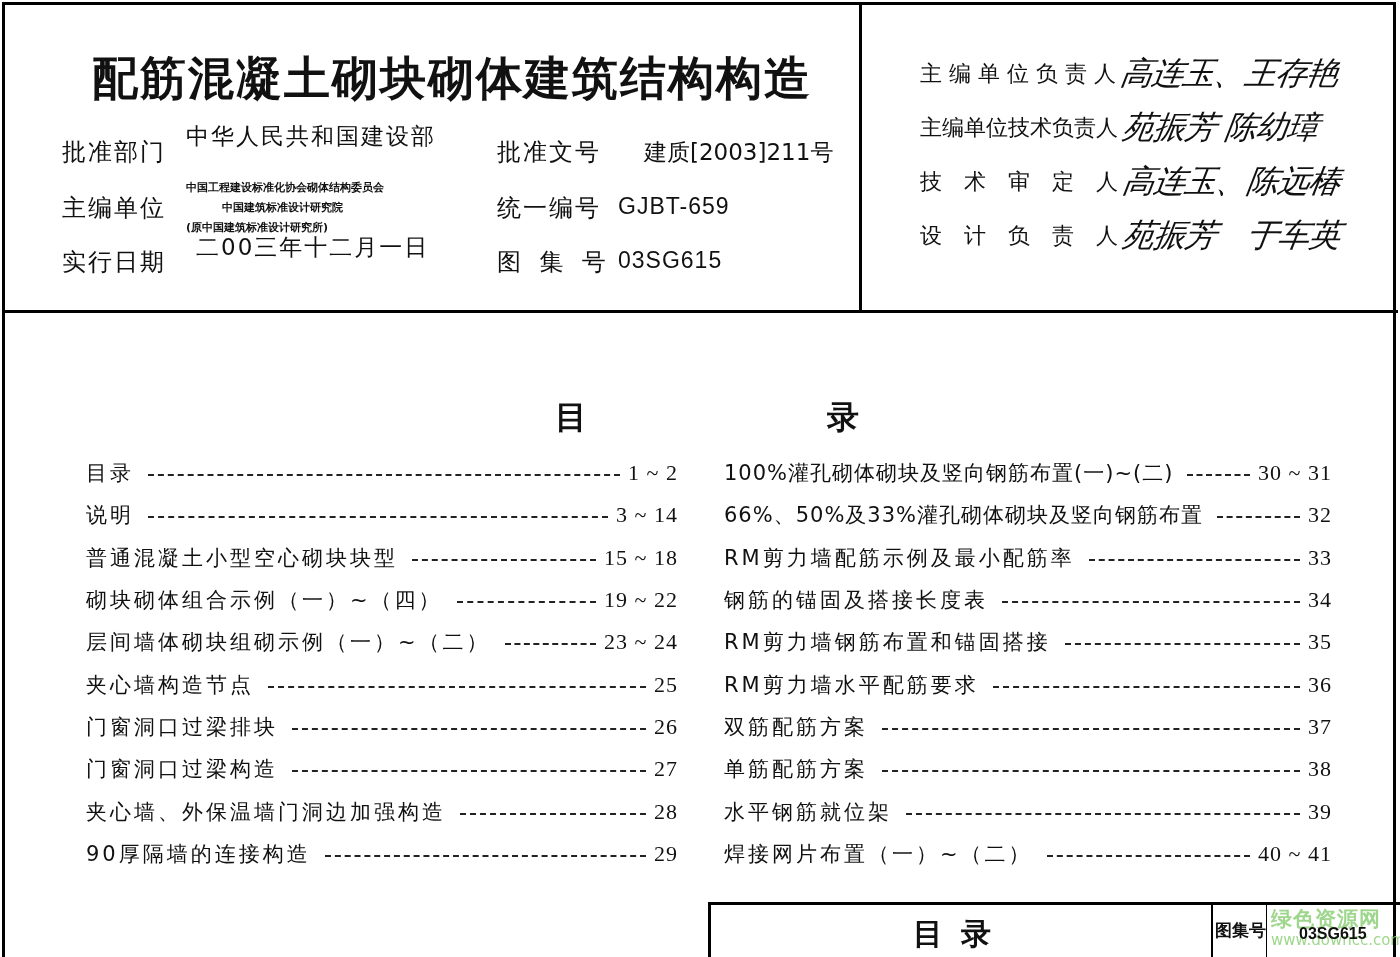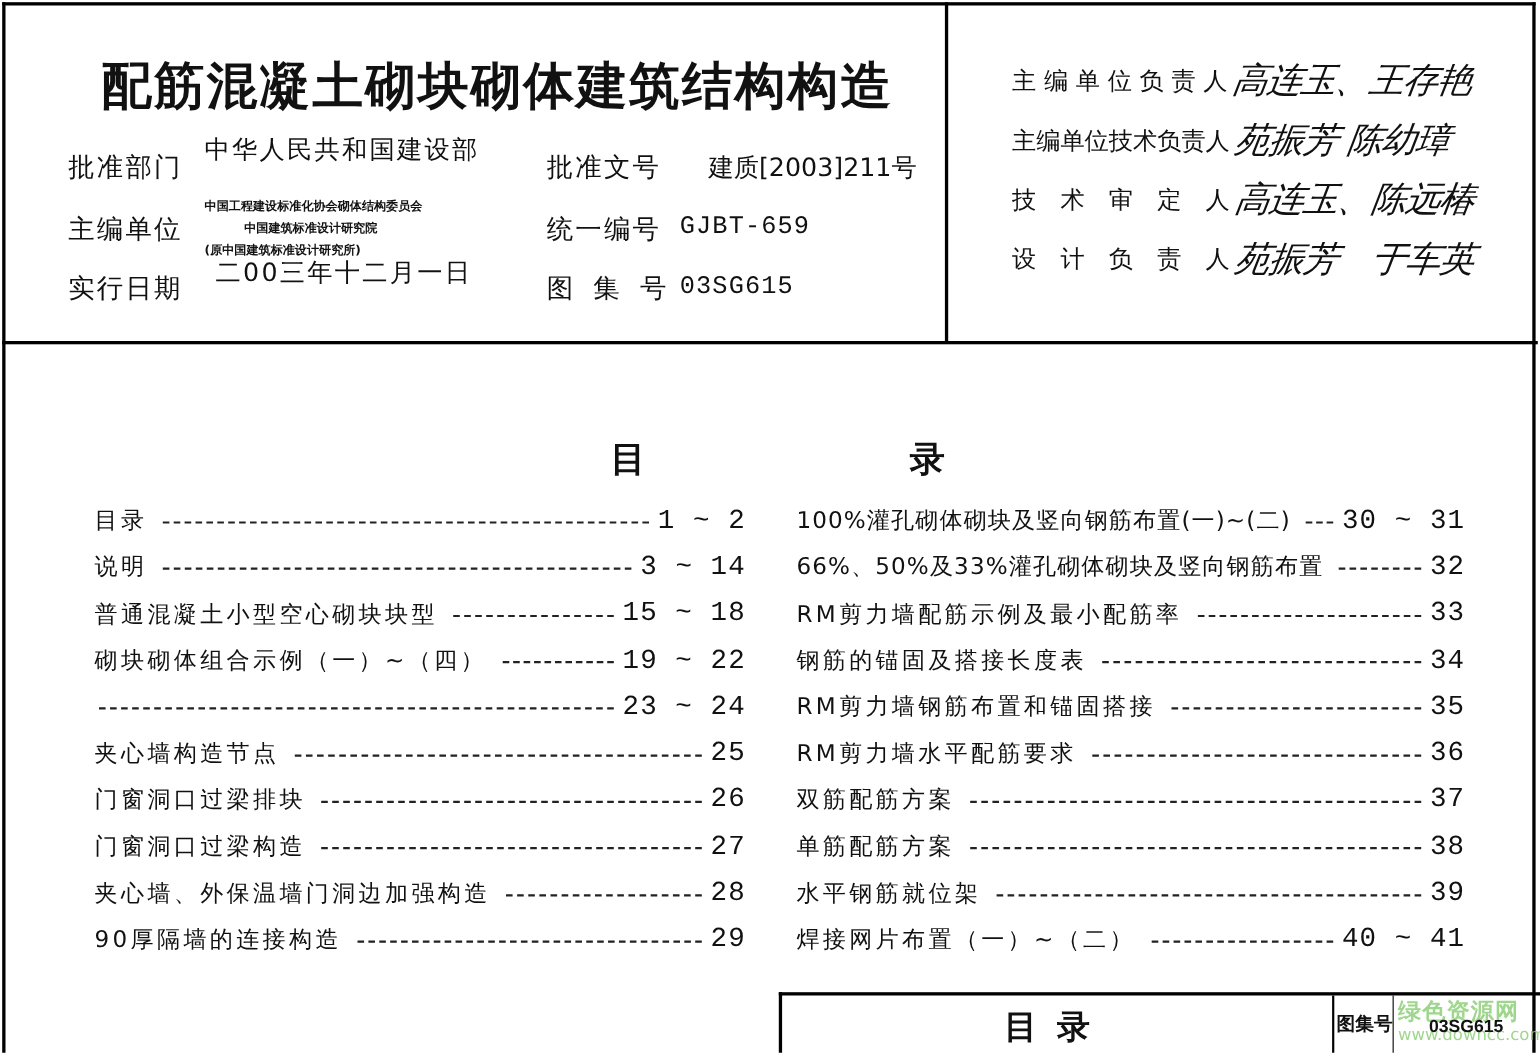--- a/index.html
+++ b/index.html
@@ -8,34 +8,34 @@
   .frame { position:absolute; left:2px; top:2px; width:1394px; height:960px;
            border-left:3px solid #000; border-top:3px solid #000; border-right:3px solid #000; box-sizing:border-box; }
   .hdr-divider-h { position:absolute; left:2px; top:310px; width:1396px; height:3px; background:#000; }
   .hdr-divider-v { position:absolute; left:859px; top:2px; width:3px; height:310px; background:#000; }
 
   .main-title { position:absolute; left:92px; top:48px; font-family:"DejaVu Sans","Liberation Sans",sans-serif;
                 font-size:46px; font-weight:bold; letter-spacing:2px; white-space:nowrap; }
   .meta-label { position:absolute; font-family:Liberation Mono, monospace; font-size:24px; letter-spacing:2px; white-space:nowrap; }
   .meta-value { position:absolute; font-family:"DejaVu Sans","Liberation Sans",sans-serif; font-size:23px; white-space:nowrap; }
   .meta-small { position:absolute; font-family:"DejaVu Sans","Liberation Sans",sans-serif; font-size:11px; font-weight:bold; line-height:19px; white-space:nowrap; }
-  .mono { font-family:Liberation Mono, monospace; letter-spacing:1px; }
+  .mono { font-family:Liberation Sans, sans-serif; letter-spacing:1px; }
 
   .sig-row { position:absolute; left:920px; height:44px; white-space:nowrap; }
   .sig-role { display:inline-block; font-family:"DejaVu Sans","Liberation Sans",sans-serif; font-size:22px; vertical-align:middle; }
   .sig-name { display:inline-block; font-family:"DejaVu Serif","Liberation Serif",serif; font-style:italic; font-size:32px;
               vertical-align:middle; transform:skewX(-8deg); letter-spacing:-1px; }
 
   .toc-heading { position:absolute; top:396px; font-family:"DejaVu Sans","Liberation Sans",sans-serif; font-size:32px; font-weight:bold; }
 
   .toc-col { position:absolute; top:452px; }
   .toc-row { position:relative; height:42.3px; display:flex; align-items:center; font-family:"DejaVu Sans","Liberation Sans",sans-serif; font-size:21px; }
   .toc-title { white-space:nowrap; letter-spacing:3px; padding-right:10px; background:#fff; }
   .toc-leader { flex:1; height:0; border-bottom:2px dashed #222; margin:0 8px 0 4px; transform:translateY(2px); }
-  .toc-page { white-space:nowrap; font-family:Liberation Mono, monospace; font-size:25px; letter-spacing:1px; }
+  .toc-page { white-space:nowrap; font-family:Liberation Serif, serif; font-size:22px; letter-spacing:1px; }
 
   .titleblock { position:absolute; left:708px; top:902px; width:692px; height:60px; border-top:3px solid #000; border-left:3px solid #000; box-sizing:border-box; }
   .tb-title { position:absolute; left:0; top:0; width:500px; height:58px; display:flex; align-items:center; justify-content:center;
               font-family:"DejaVu Sans","Liberation Sans",sans-serif; font-size:30px; font-weight:bold; letter-spacing:18px; }
   .tb-sep1 { position:absolute; left:500px; top:0; width:2px; height:58px; background:#000; }
   .tb-label { position:absolute; left:504px; top:14px; font-family:"DejaVu Sans","Liberation Sans",sans-serif; font-size:17px; font-weight:bold; }
   .tb-sep2 { position:absolute; left:555px; top:0; width:1px; height:58px; background:#000; }
   .tb-value { position:absolute; left:588px; top:20px; font-family:"Liberation Sans","DejaVu Sans",sans-serif; font-size:16px; font-weight:bold; }
   .watermark { position:absolute; left:560px; top:0px; font-family:"DejaVu Sans","Liberation Sans",sans-serif; color:#8fd07a; opacity:0.85; }
   .wm-cn { font-size:21px; font-weight:bold; letter-spacing:1px; display:block; }
@@ -102,20 +102,21 @@
       <span class="toc-title">普通混凝土小型空心砌块块型</span>
       <span class="toc-leader"></span>
       <span class="toc-page">15 ~ 18</span>
     </div>
   <div class="toc-row">
       <span class="toc-title">砌块砌体组合示例（一）~（四）</span>
       <span class="toc-leader"></span>
       <span class="toc-page">19 ~ 22</span>
     </div>
   <div class="toc-row">
+      <span class="toc-title">层间墙体砌块组砌示例（一）~（二）</span>
       <span class="toc-leader"></span>
       <span class="toc-page">23 ~ 24</span>
     </div>
   <div class="toc-row">
       <span class="toc-title">夹心墙构造节点</span>
       <span class="toc-leader"></span>
       <span class="toc-page">25</span>
     </div>
   <div class="toc-row">
       <span class="toc-title">门窗洞口过梁排块</span>

